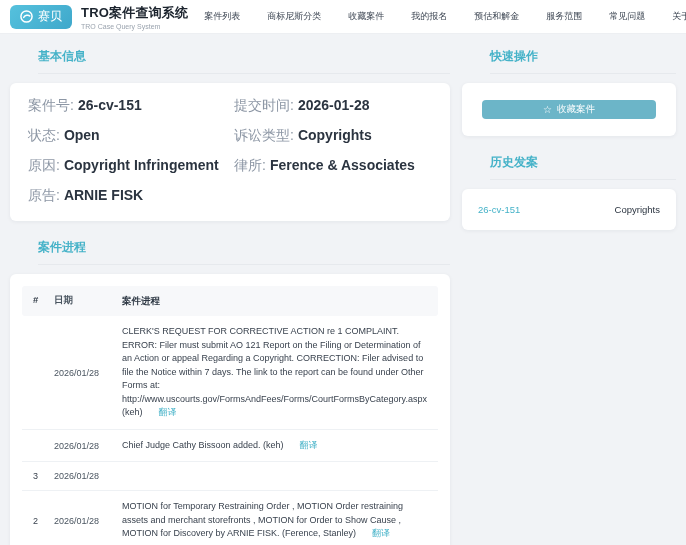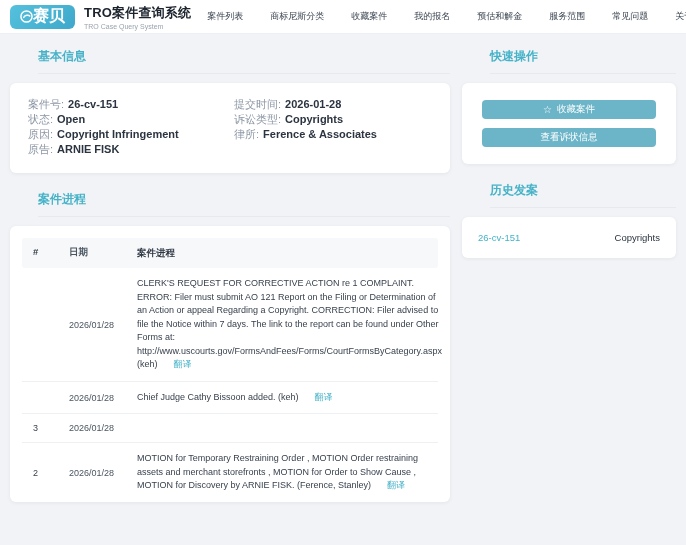--- a/index.html
+++ b/index.html
@@ -9,22 +9,22 @@
     background:#f1f3f6; font-family:"Liberation Sans", sans-serif; color:#2e3844;
     margin:0 auto;
   }
   
   .header {
     height:34px; background:#fff; border-bottom:1px solid #edeff2;
     display:flex; align-items:center; padding:0 10px;
   }
   .logo {
     background:linear-gradient(135deg,#55c1dd,#3fa8cb); border-radius:6px;
-    height:24px; padding:0 10px; display:flex; align-items:center; 
-    color:#fff; font-weight:bold; font-size:16px; cursor:pointer; flex:none;
+    height:24px; padding:0 10px; display:flex; align-items:center; gap:5px;
+    color:#fff; font-weight:normal; font-size:12px; cursor:pointer; flex:none;
   }
   .logo svg { display:block; }
   .title-block { margin-left:9px; flex:none; }
   .app-title { font-size:13px; font-weight:bold; color:#1c242e; letter-spacing:.2px; }
   .app-subtitle { font-size:7px; color:#9aa3ae; margin-top:1px; }
   .nav { display:flex; gap:27px; margin-left:16px; font-size:9px; color:#3c4552; white-space:nowrap; }
   .nav span { cursor:pointer; }
   .user { margin-left:auto; text-align:center; width:52px; flex:none; cursor:pointer; }
   .avatar { width:20px; height:20px; border-radius:50%; background:#58bdd5; margin:0 auto;
             display:flex; align-items:center; justify-content:center; }
@@ -36,22 +36,22 @@
   .section-head {
     color:#45b2c8; font-weight:bold; font-size:12px;
     padding:8px 0 8px 0; border-bottom:1px solid #e6e9ed;margin-left:28px;
   }
   .card {
     background:#fff; border-radius:6px; box-shadow:0 1px 4px rgba(25,35,50,.06);
     margin-top:9px;
   }
   
   .info-grid {
-    display:grid; grid-template-columns:1fr 1fr; 
-    padding:14px 10px 16px 18px; font-size:11px;
+    display:grid; grid-template-columns:1fr 1fr; row-gap:12px;
+    padding:14px 10px 16px 18px; font-size:14px;
   }
   .info-field { display:flex; align-items:baseline; }
   .info-label { color:#8d97a5; margin-right:4px; white-space:nowrap; }
   .info-value { color:#2b3440; font-weight:bold; }
   
   .qa-card { padding:17px 20px; display:flex; flex-direction:column; gap:9px; }
   .btn {
     display:flex; align-items:center; justify-content:center; gap:5px;
     background:#6cb5c8; color:#fff; font-size:9.5px; border:none; border-radius:4px;
     height:19px; width:100%; cursor:pointer; font-family:inherit;
@@ -69,21 +69,21 @@
   .t-head {
     display:flex; background:#f7f8fa; border-radius:3px;
     font-size:9.5px; font-weight:bold; color:#2e3844; padding:8px 0;
   }
   .t-row {
     display:flex; align-items:center; padding:9px 0;
     border-bottom:1px solid #eef1f4; font-size:9px; color:#39424e;
   }
   .t-row:last-child { border-bottom:none; }
   .col-num  { width:30px; padding-left:11px; flex:none; }
-  .col-date { width:60px; padding-left:2px; flex:none; color:#4a5560;margin-left:15px; }
+  .col-date { width:60px; padding-left:2px; flex:none; color:#4a5560; }
   .col-text { flex:1; padding-left:10px; padding-right:10px; line-height:1.5; }
   .translate { color:#45b2c8; cursor:pointer; margin-left:16px; white-space:nowrap; }
 </style>
 </head>
 <body>
 
 <div class="page">
 
   <div class="header">
     <div class="logo">
@@ -199,23 +199,20 @@
 
     <div class="right-col">
 
       <div class="section-head">快速操作</div>
 
       <div class="card qa-card">
         <button class="btn">
           <span class="star">☆</span>
           <span>收藏案件</span>
         </button>
-        <button class="btn">
-          <span>查看诉状信息</span>
-        </button>
       </div>
 
       <div class="section-head" style="margin-top:10px;">历史发案</div>
 
       <div class="card">
         <div class="hist-row">
           <span class="hist-link">26-cv-151</span>
           <span class="hist-type">Copyrights</span>
         </div>
       </div>

